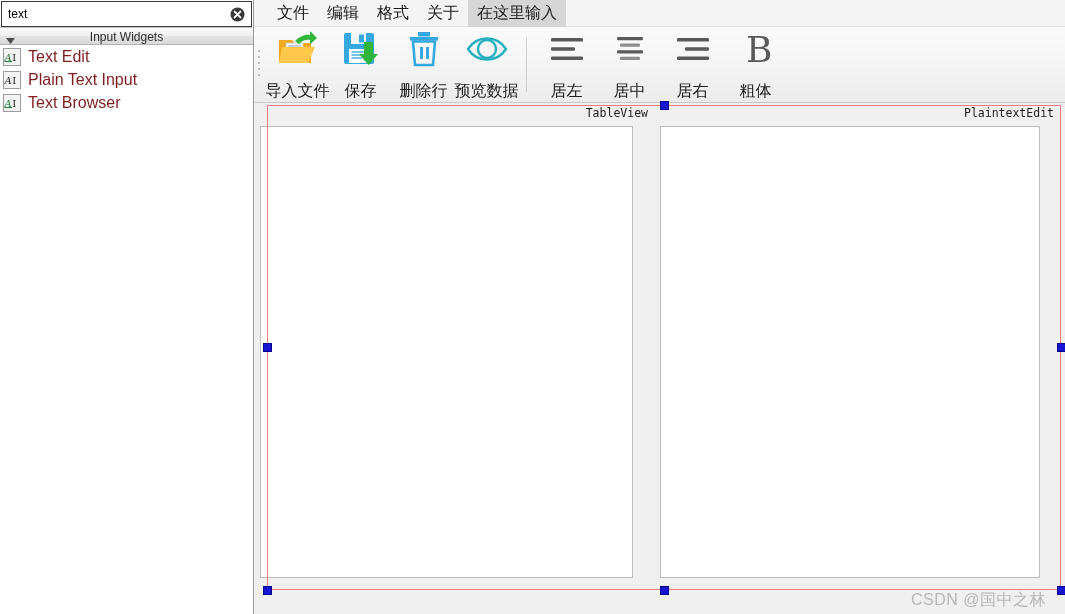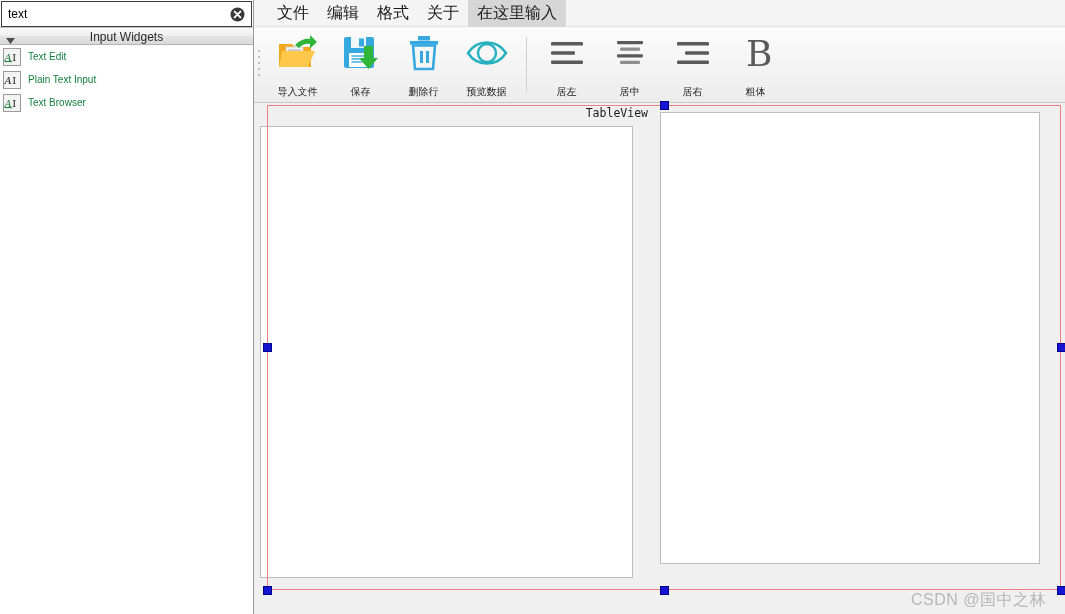--- a/index.html
+++ b/index.html
@@ -97,22 +97,22 @@
     background: #f3f3f3;
     display: flex;
     align-items: center;
     justify-content: center;
     box-sizing: border-box;
     margin-right: 7px;
     flex: none;
   }
   .witem-icon svg { display: block; }
   .witem-label {
-    font-size: 10px;
-    color: #15803d;
+    font-size: 16px;
+    color: #7f1d1d;
   }
   .wb-fill { flex: 1; background: #ffffff; }
 
   
   #main {
     flex: 1;
     height: 614px;
     display: flex;
     flex-direction: column;
     background: #f0f0f0;
@@ -173,21 +173,21 @@
     cursor: default;
     flex: none;
   }
   .tb-btn .ico {
     height: 44px;
     display: flex;
     align-items: center;
     justify-content: center;
   }
   .tb-btn .lbl {
-    font-size: 10px;
+    font-size: 16px;
     color: #1d1d1d;
     margin-top: 10px;
     white-space: nowrap;
   }
   .tb-sep {
     width: 1px;
     background: #cfcfcf;
     margin: 10px 8px;
     flex: none;
   }
@@ -468,20 +468,21 @@
     <div id="canvas">
 
       <div id="form" style="left:2px; top:0; width:803px; height:492px;"></div>
 
       <div class="panel" style="left:6px; top:3px; width:388px; height:478px;">
         <div class="panel-label">TableView</div>
         <div class="panel-body" style="margin-top:6px; width:373px; height:452px;"></div>
       </div>
 
       <div class="panel" style="left:406px; top:3px; width:394px; height:478px;">
+        <div class="panel-label">PlaintextEdit</div>
         <div class="panel-body" style="margin-top:6px; width:380px; height:452px;"></div>
       </div>
 
       <div id="watermark">CSDN @国中之林</div>
     </div>
   </div>
 
   <div id="layout-rect"></div>
   <div class="handle" style="left:263px; top:343px;"></div>
   <div class="handle" style="left:1057px; top:343px;"></div>

